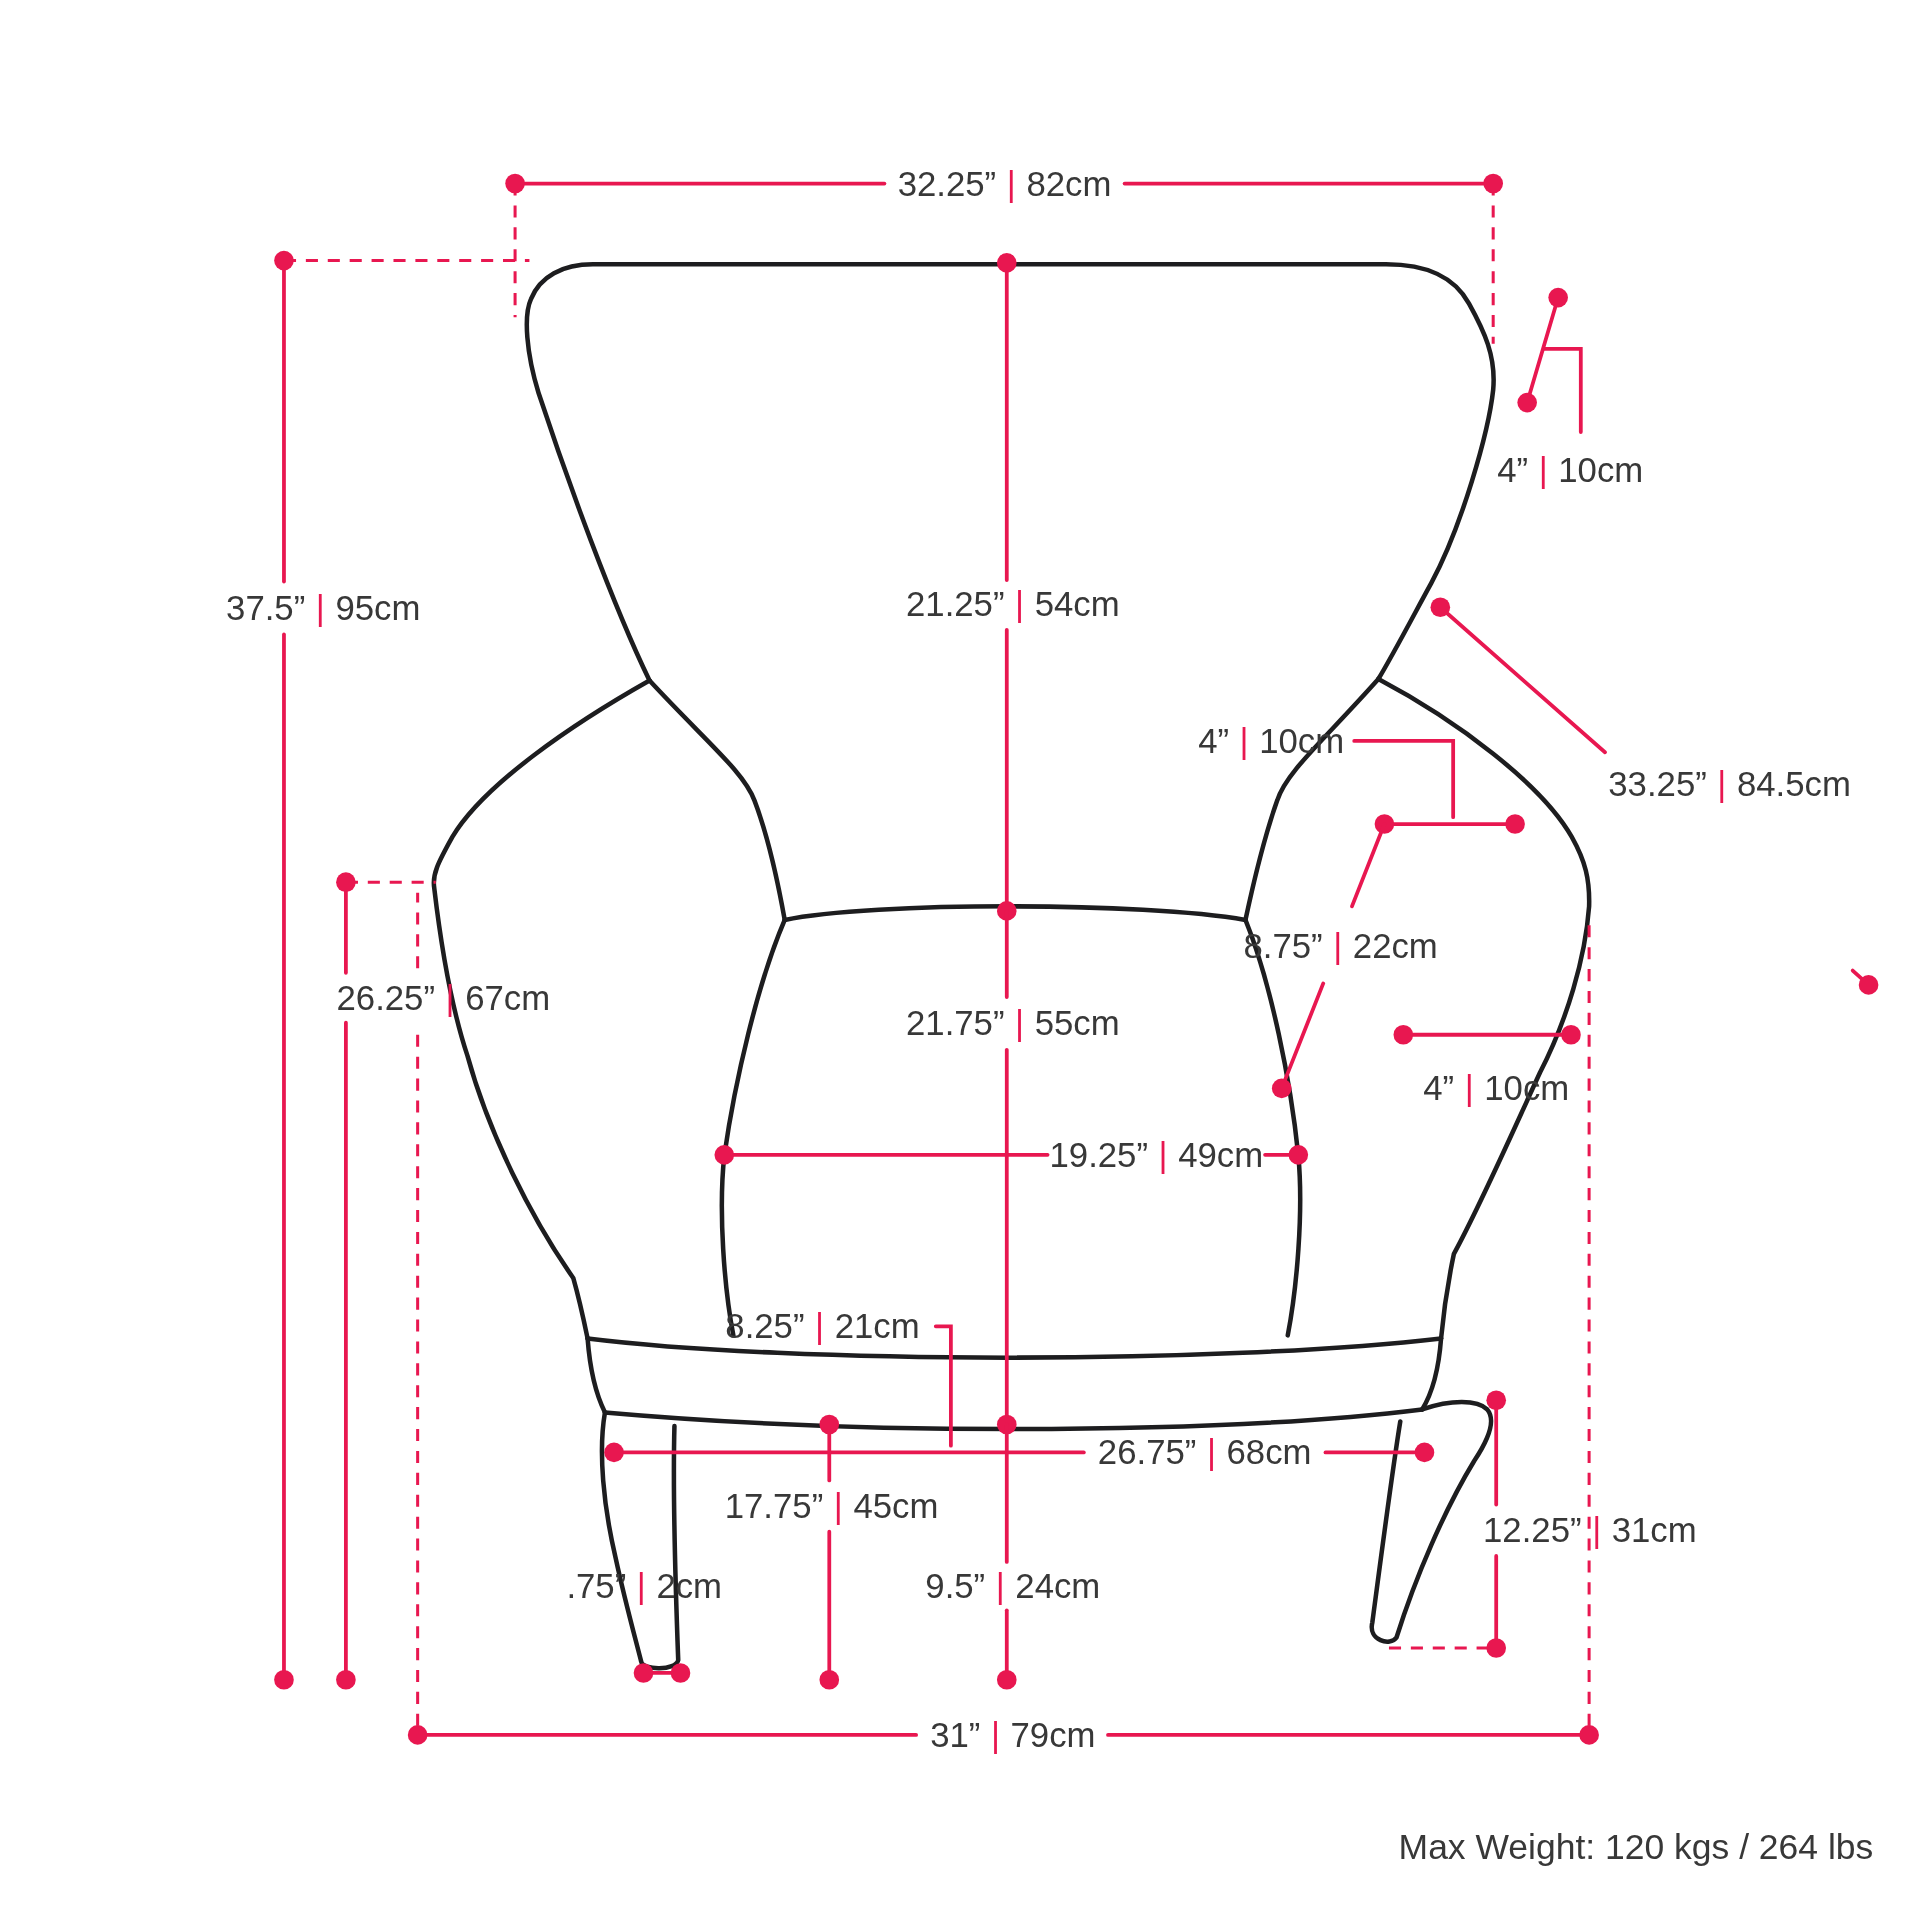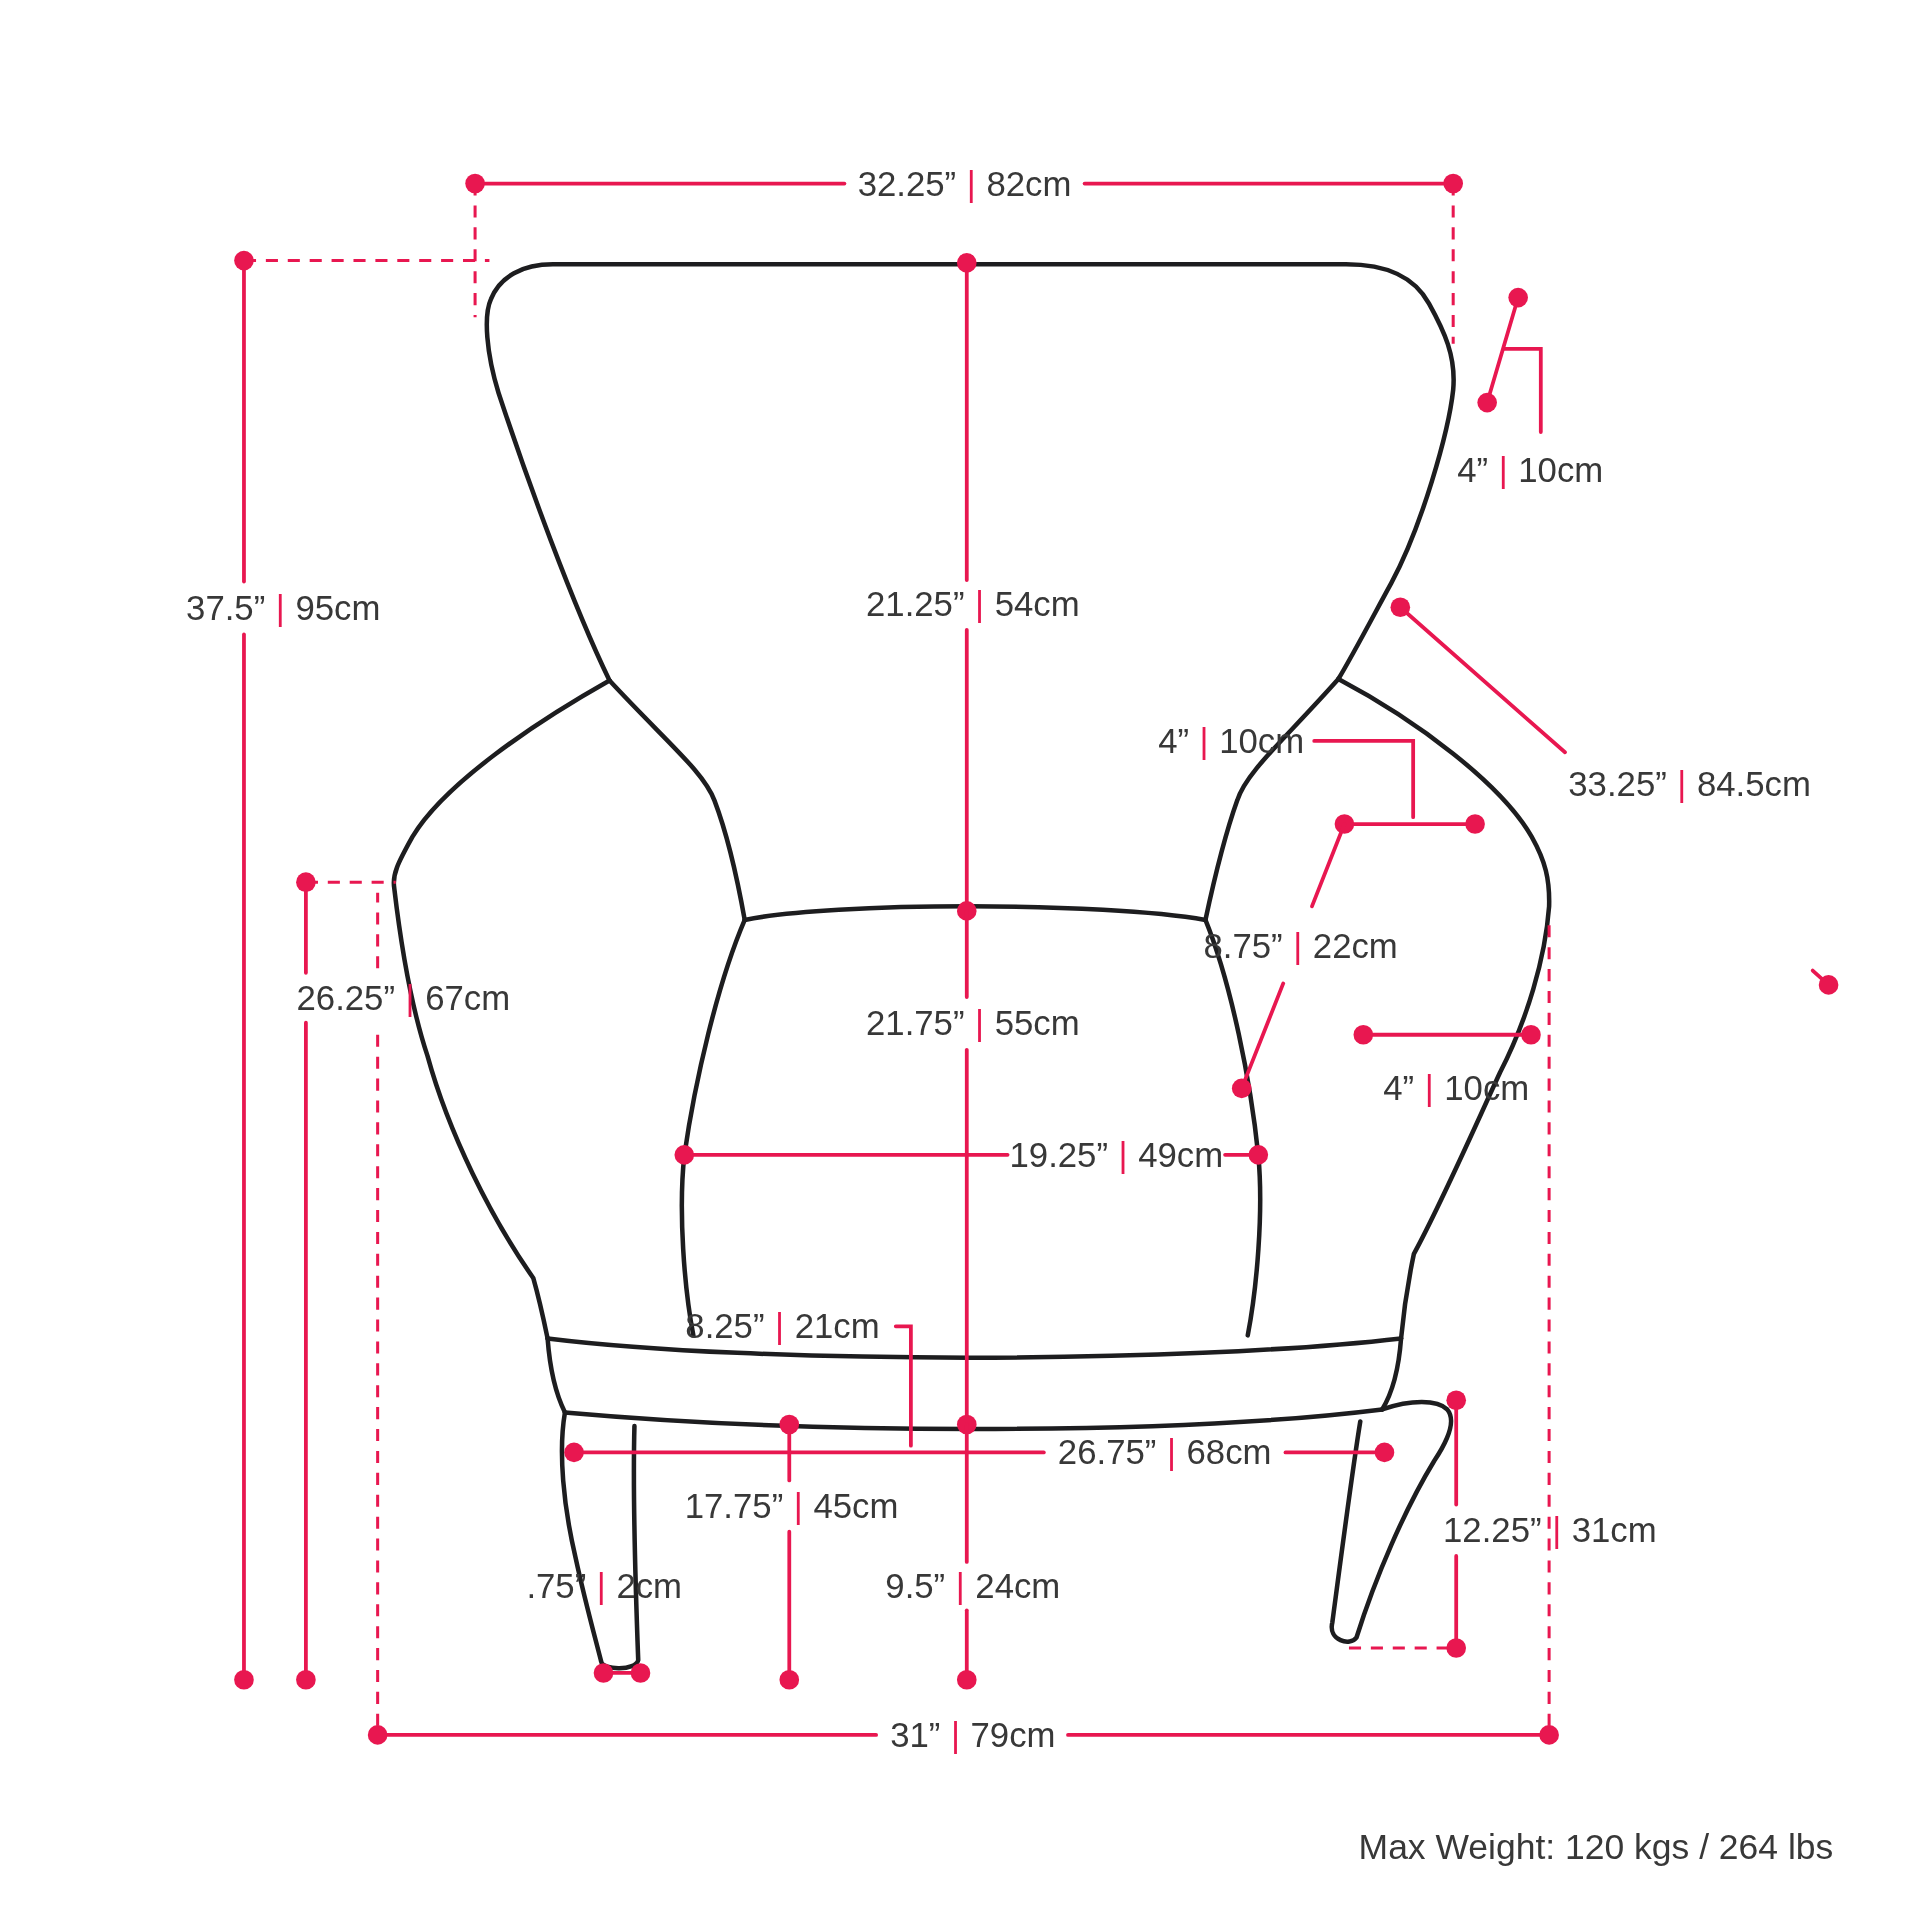--- a/index.html
+++ b/index.html
@@ -1,16 +1,16 @@
 <!DOCTYPE html>
 <html style="--accent: #e81750; --chair: #1d1d1f; --ink: #383838; --background: #ffffff;font-size:12px"><head>
 <meta charset="utf-8">
 <style>
   html,body{margin:0;padding:0;background:#ffffff;}
-  .stage{width:1776px;height:1926px;background:var(--background,#fff);position:relative;font-family:"Liberation Sans",sans-serif;}
+  .stage{width:1776px;height:1926px;background:var(--background,#fff);position:relative;font-family:"Liberation Sans",sans-serif;padding-left:40px;}
   svg{display:block;}
   svg text{font-family:"Liberation Sans",sans-serif;font-size:46px;fill:var(--ink,#383838);}
   svg text.footnote{font-size:47px;}
   .sep{fill:var(--accent,#e81750);}
   .dim{stroke:var(--accent,#e81750);stroke-width:5;fill:none;stroke-linecap:round;}
   .dash{stroke:var(--accent,#e81750);stroke-width:4;fill:none;stroke-dasharray:16 13;}
   .dot{fill:var(--accent,#e81750);stroke:none;}
   .chair path{stroke:var(--chair,#1d1d1f);stroke-width:6;fill:none;stroke-linecap:round;stroke-linejoin:round;}
 </style>
 </head>

